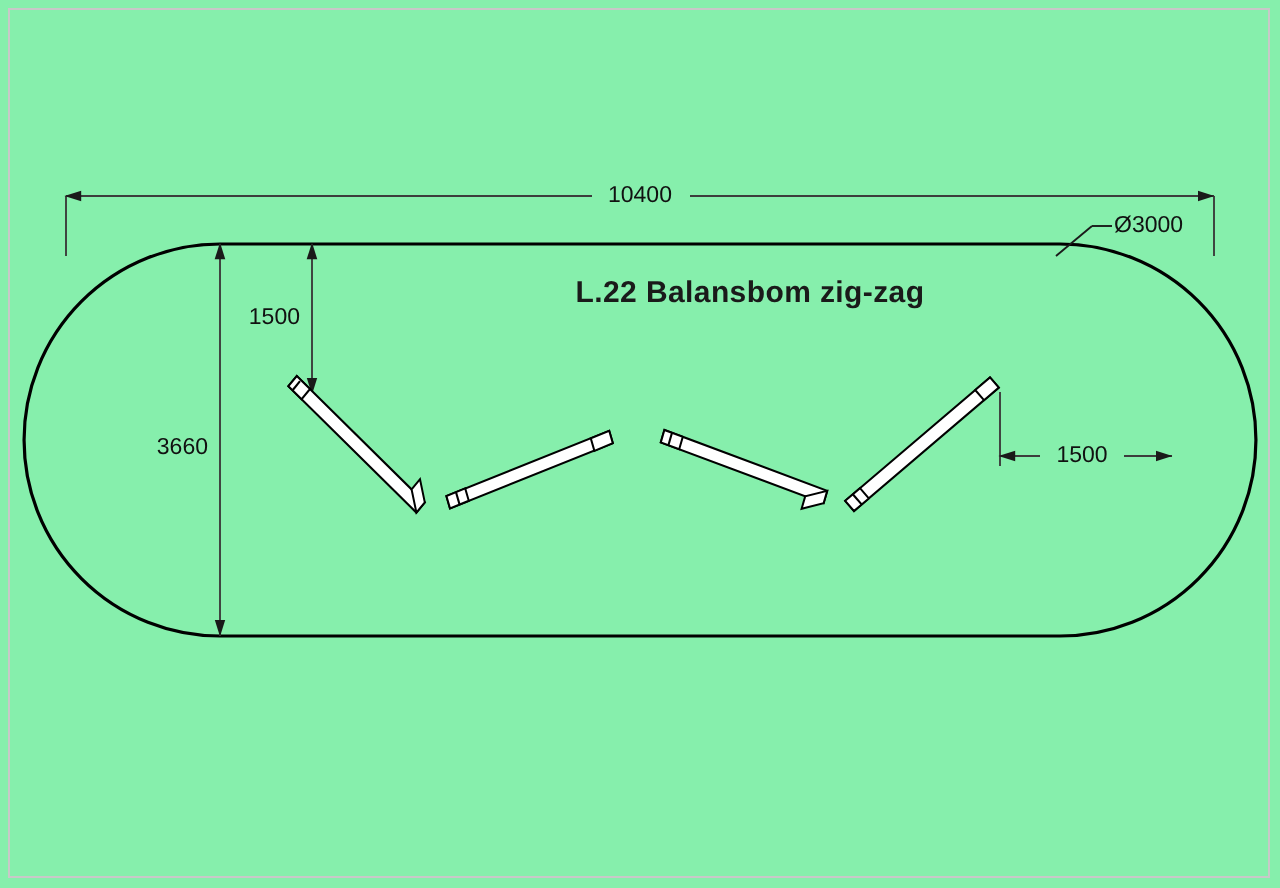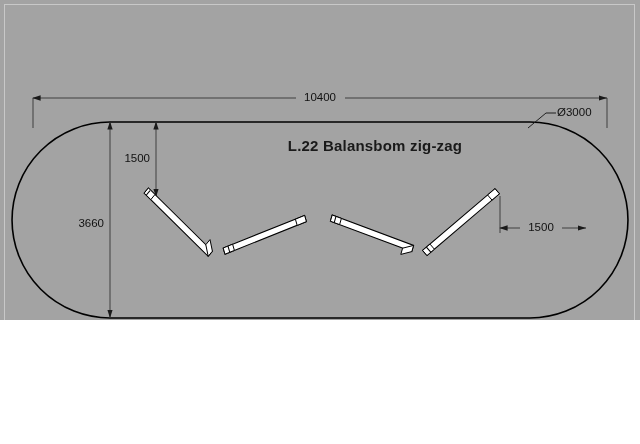--- a/index.html
+++ b/index.html
@@ -6,22 +6,22 @@
     margin: 0;
     padding: 0;
     background: #ffffff;
   }
   body {
     font-family: "Liberation Sans", sans-serif;
   }
   #drawing-page {
     position: relative;
     width: 640px;
-    height: 320px;
-    background: #a3a3a3;
+    height: 444px;
+    background: #86efac;
     overflow: hidden;
   }
   #page-border {
     position: absolute;
     left: 4px;
     top: 4px;
     width: 631px;
     height: 435px;
     border: 1px solid #c8c8c8;
     box-sizing: border-box;

